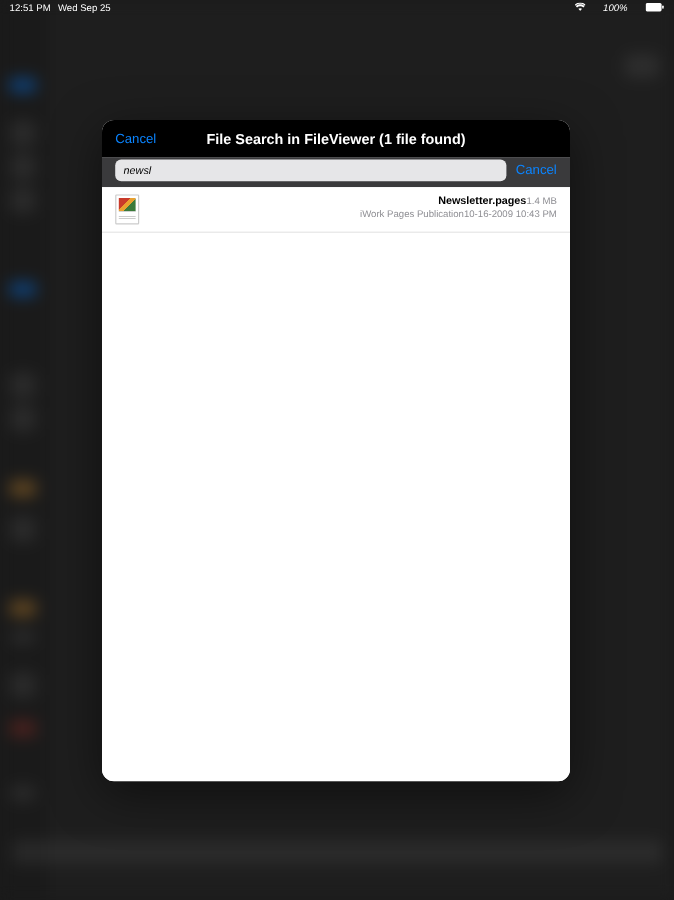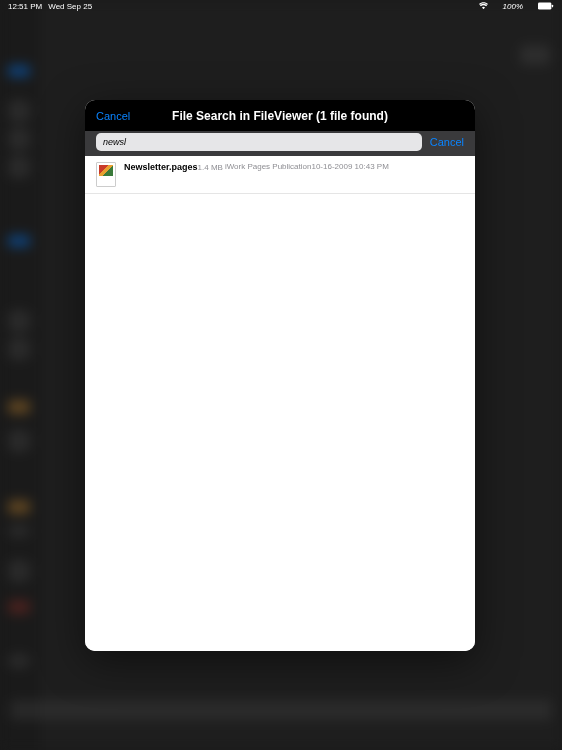--- a/index.html
+++ b/index.html
@@ -204,22 +204,24 @@
       position: absolute;
       bottom: 2px;
       left: 2px;
       right: 2px;
       height: 8px;
       background: repeating-linear-gradient(to bottom, #ccc 0, #ccc 0.5px, transparent 0.5px, transparent 2px);
     }
     .file-info {
       flex: 1;
       display: flex;
+      flex-direction: column;
       gap: 2px;
       min-width: 0;
+      align-items: flex-end;
     }
     .file-name-row {
       display: flex;
       justify-content: space-between;
       align-items: baseline;
     }
     .file-name {
       font-size: 9px;
       font-weight: 600;
       color: #000;

